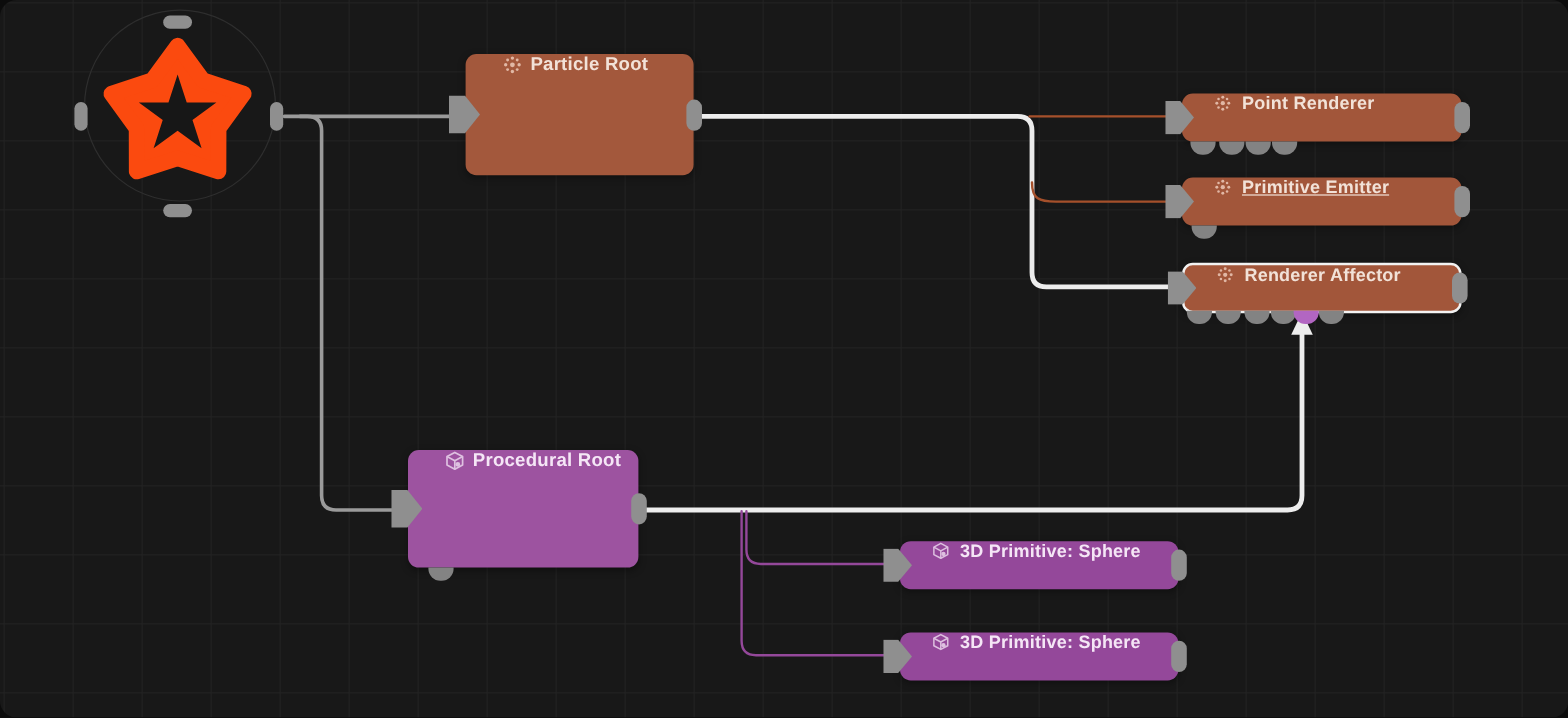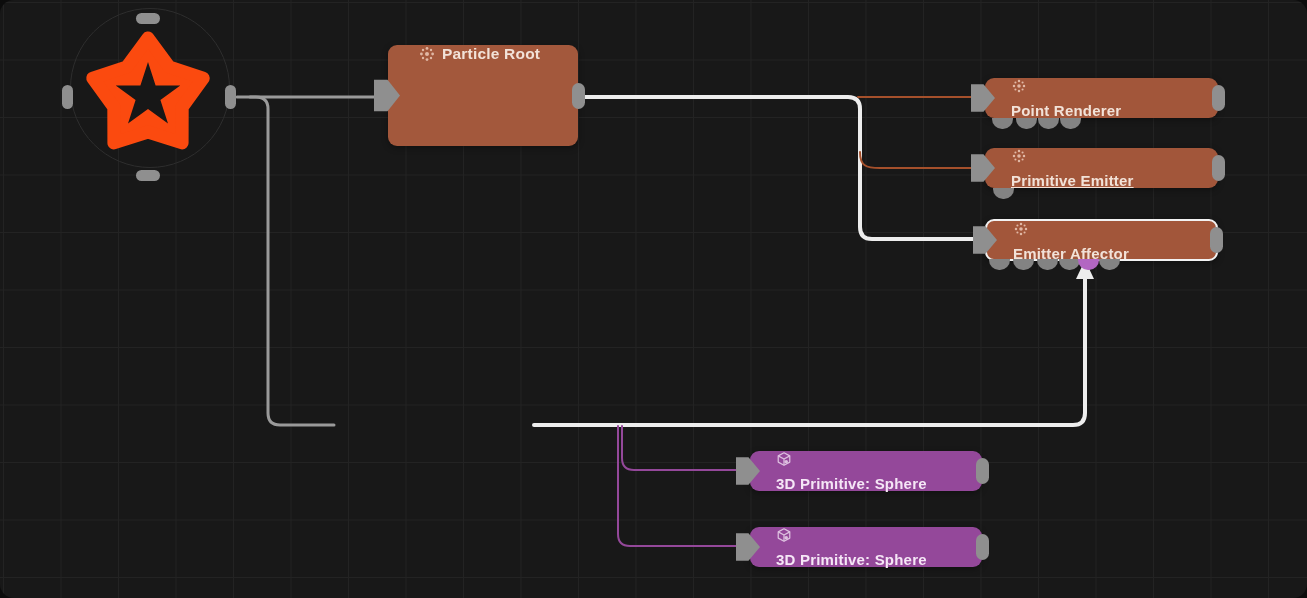--- a/index.html
+++ b/index.html
@@ -14,21 +14,21 @@
     background-position:3px 2px;
   }
   svg.wires{position:absolute;left:0;top:0;pointer-events:none;}
   .node{
     position:absolute;display:flex;align-items:flex-start;gap:6px;
     border-radius:9px;box-sizing:border-box;color:#f2e2d8;
     font-size:15.5px;font-weight:700;letter-spacing:.2px;
     box-shadow:0 2px 6px rgba(0,0,0,.35);
   }
   .node.big{padding-left:30px;}
-  .node.slim{padding-left:26px;font-size:15px;flex-direction:column;}
+  .node.slim{padding-left:26px;font-size:15px;}
   .node.rust{background:#A3583C;}
   .node.rust.slim{background:#A2563A;}
   .node.purple{background:#9D53A0;color:#f5e6f6;}
   .node.purple.slim{background:#94489A;}
   .node.selected{border:2px solid #F2F2F2;background:#A15539;}
   .inport{
     position:absolute;left:-14px;top:50%;transform:translateY(-50%);
     width:26px;height:34px;background:#8F8F8F;
     clip-path:polygon(0 4%,52% 4%,100% 50%,52% 96%,0 96%);
   }
@@ -161,30 +161,43 @@
           <circle cx="9" cy="3.4" r="1.4"></circle>
           <circle cx="9" cy="14.6" r="1.4"></circle>
         <circle cx="3.4" cy="9" r="1.4"></circle>
           <circle cx="14.6" cy="9" r="1.4"></circle>
         <circle cx="5" cy="5" r="1.2"></circle>
           <circle cx="13" cy="5" r="1.2"></circle>
         <circle cx="5" cy="13" r="1.2"></circle>
           <circle cx="13" cy="13" r="1.2"></circle>
       </svg>
     </span>
-    <span class="label">Emitter Affector</span>
+    <span class="label">Renderer Affector</span>
     <span class="outport"></span>
     <span class="tab" style="left:2px;"></span>
     <span class="tab" style="left:26px;"></span>
     <span class="tab" style="left:50px;"></span>
     <span class="tab" style="left:72px;"></span>
     <span class="tab magenta" style="left:91px;"></span>
     <span class="tab" style="left:112px;"></span>
   </div>
 
+  <div class="node purple big" style="left:340px;top:375px;width:192px;height:98px;">
+    <span class="inport"></span>
+    <span class="nicon">
+      <svg viewBox="0 0 18 18" width="18" height="18" fill="none" stroke="#ead5ec" stroke-width="1.4" stroke-linejoin="round">
+        <path d="M9 2 L15.5 5.5 V12.5 L9 16 L2.5 12.5 V5.5 Z"></path>
+        <path d="M2.5 5.5 L9 9 L15.5 5.5 M9 9 V16"></path>
+        <circle cx="11.5" cy="12" r="2" fill="#ead5ec" stroke="none"></circle>
+      </svg>
+    </span>
+    <span class="label">Procedural Root</span>
+    <span class="outport"></span>
+    <span class="tab" style="left:17px;"></span>
+  </div>
 
   <div class="node purple slim" style="left:750px;top:451px;width:232px;height:40px;">
     <span class="inport"></span>
     <span class="nicon">
       <svg viewBox="0 0 18 18" width="16" height="16" fill="none" stroke="#ead5ec" stroke-width="1.4" stroke-linejoin="round">
         <path d="M9 2 L15.5 5.5 V12.5 L9 16 L2.5 12.5 V5.5 Z"></path>
         <path d="M2.5 5.5 L9 9 L15.5 5.5 M9 9 V16"></path>
         <circle cx="11.5" cy="12" r="2" fill="#ead5ec" stroke="none"></circle>
       </svg>
     </span>

